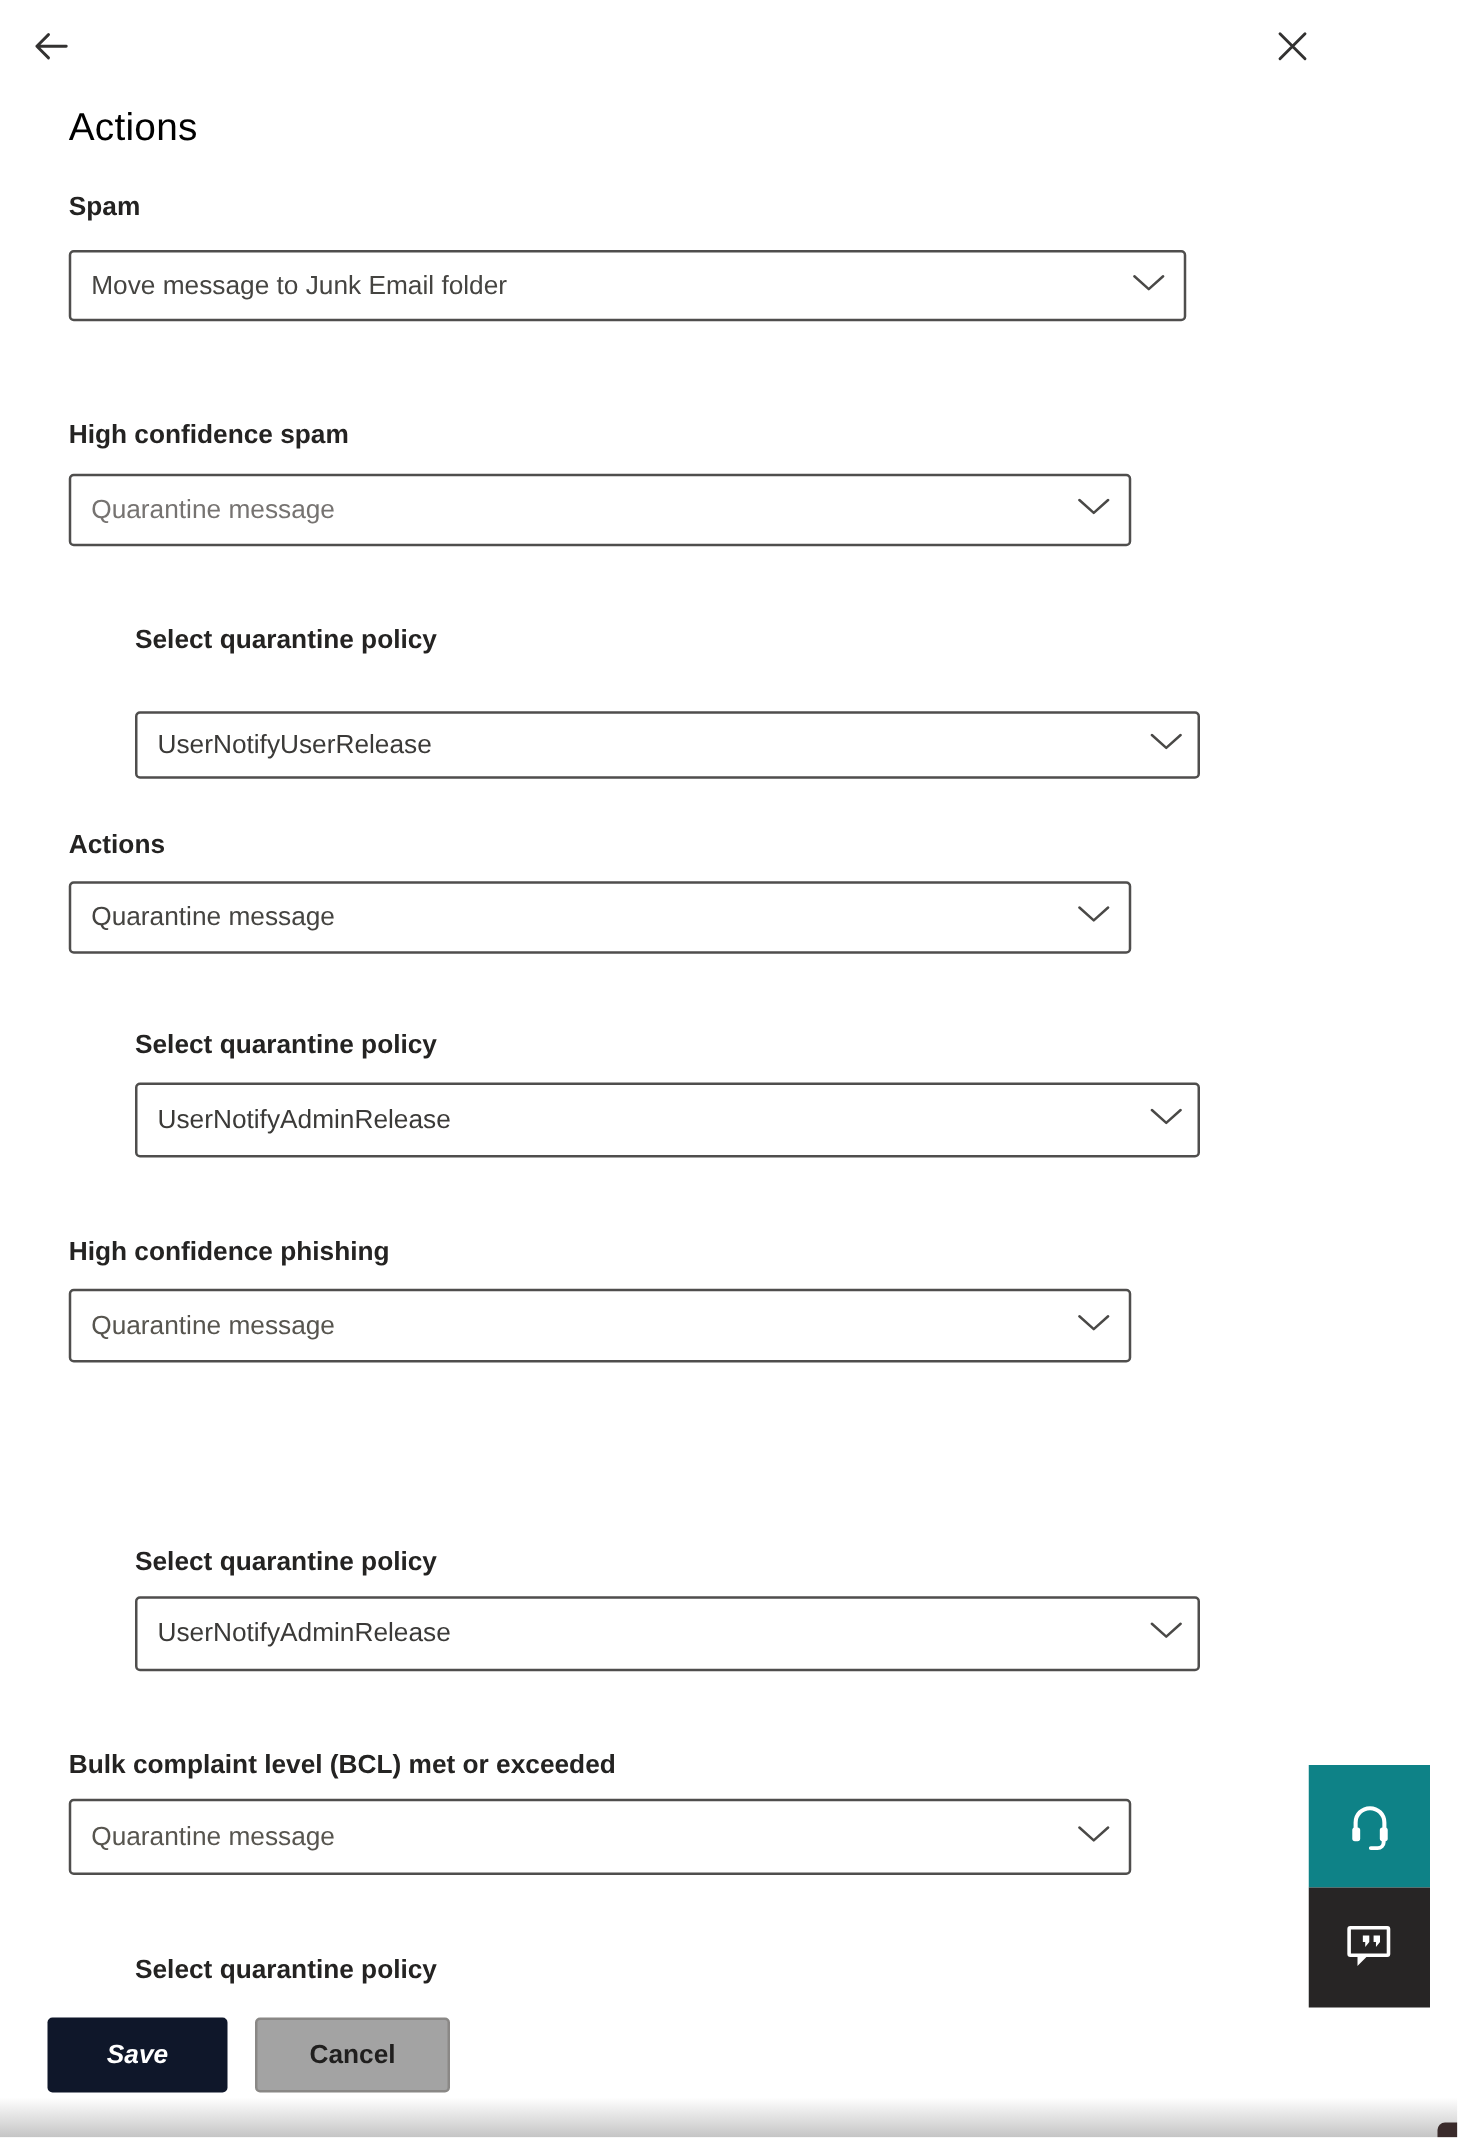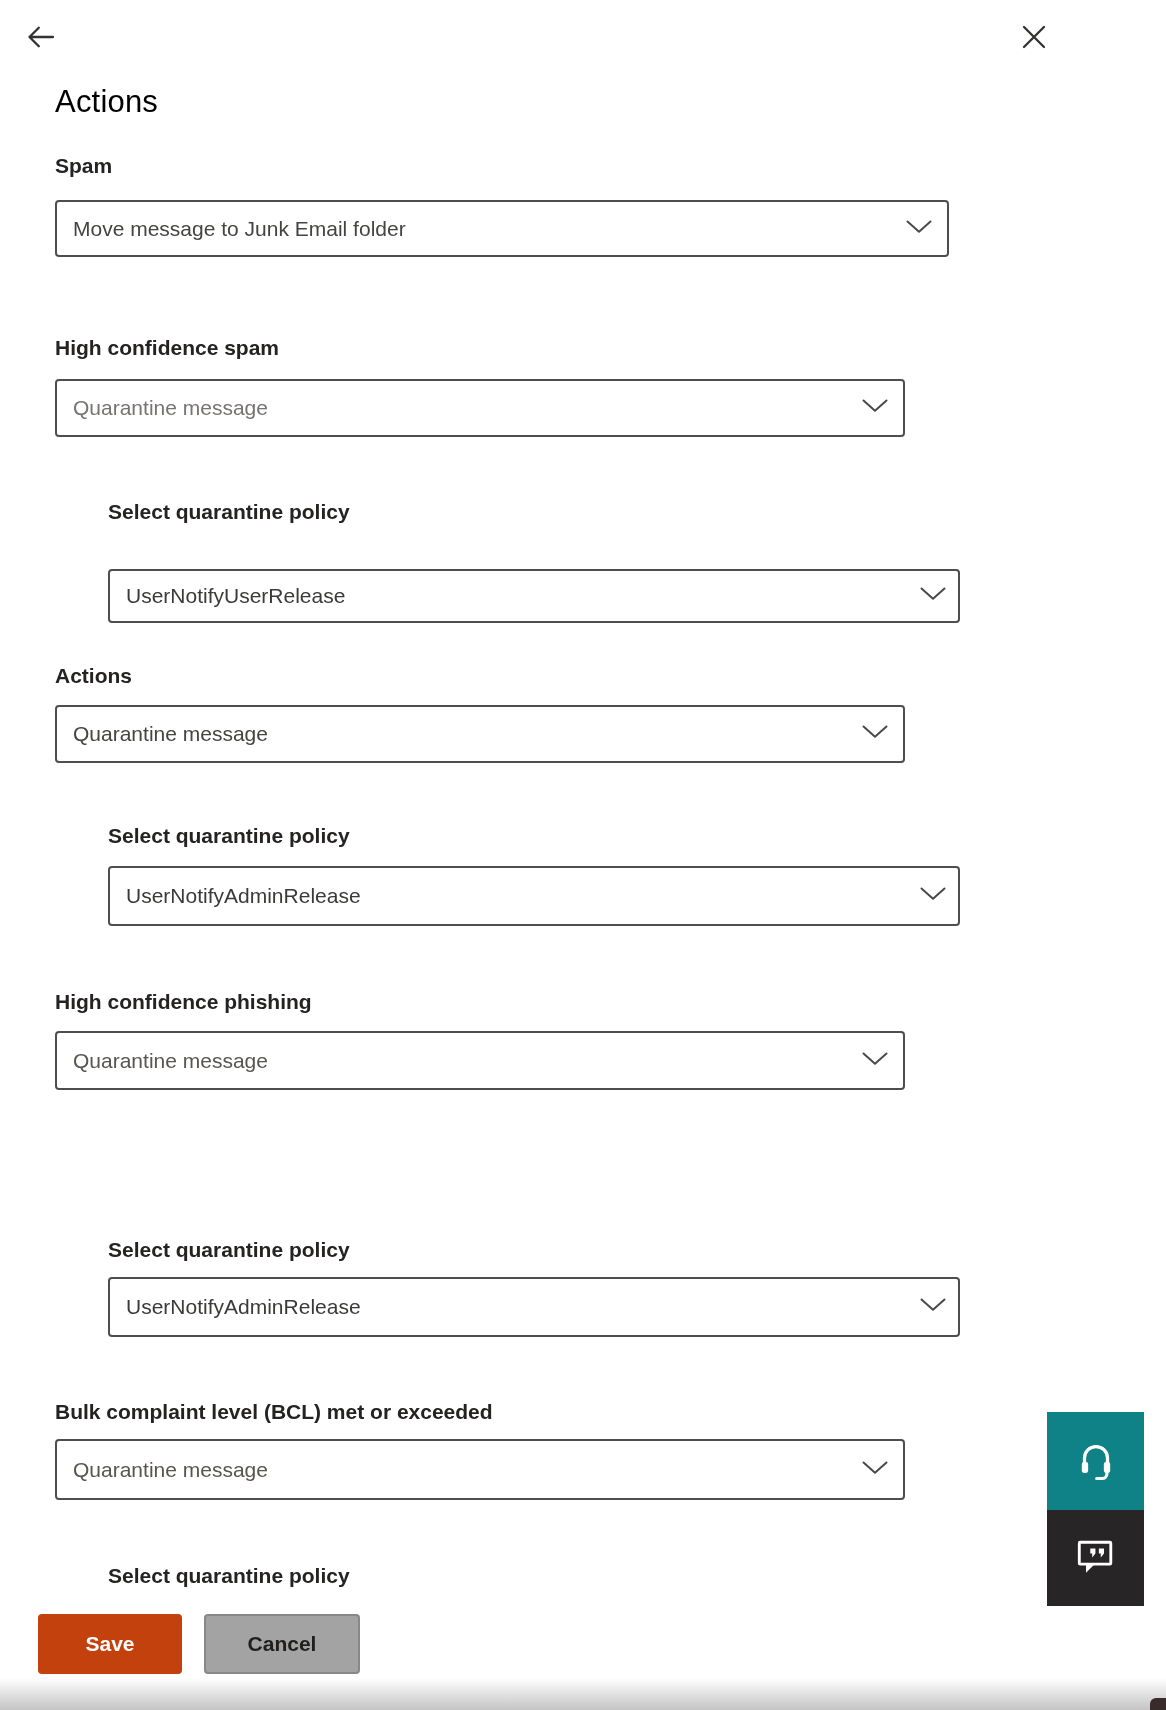--- a/index.html
+++ b/index.html
@@ -18,21 +18,21 @@
   .dropdown .dd-value.dark{color:#3b3a38;}
   .dropdown .dd-value.muted{color:#767371;}
   .dropdown .dd-value.mid{color:#57554f;}
   .dropdown .chev{position:absolute;top:50%;transform:translateY(-50%);}
 
   .note{position:absolute;left:55px;top:1138px;width:862px;font-size:21px;line-height:36px;color:#3b3a39;}
 
   .footer{position:absolute;left:0;top:1588px;width:1166px;height:122px;background:#ffffff;z-index:5;}
   .btn{position:absolute;top:26px;height:60px;border-radius:4px;font-size:21px;font-weight:600;
        display:flex;align-items:center;justify-content:center;box-sizing:border-box;cursor:pointer;border:none;}
-  .btn-save{left:38px;width:144px;background:#c2410c;color:#ffffff;}
+  .btn-save{left:38px;width:144px;background:#0f172a;color:#ffffff;font-style:italic;}
   .btn-cancel{left:204px;width:156px;background:#a3a3a3;border:2px solid #8a8886;color:#201f1e;}
 
   .side-btn{position:absolute;left:1047px;width:97px;display:flex;align-items:center;justify-content:center;z-index:6;cursor:pointer;border:none;padding:0;}
   .side-help{top:1412px;height:98px;background:#0e8287;}
   .side-feedback{top:1510px;height:96px;background:#272525;}
 
   .bottom-fade{position:absolute;left:0;bottom:0;width:1166px;height:32px;z-index:7;pointer-events:none;
                background:linear-gradient(to bottom,rgba(150,150,150,0),rgba(148,148,148,0.55));}
   .corner-sliver{position:absolute;left:1150px;top:1698px;width:16px;height:12px;background:#3a2b2b;border-radius:6px 0 0 0;z-index:8;}
 </style>

